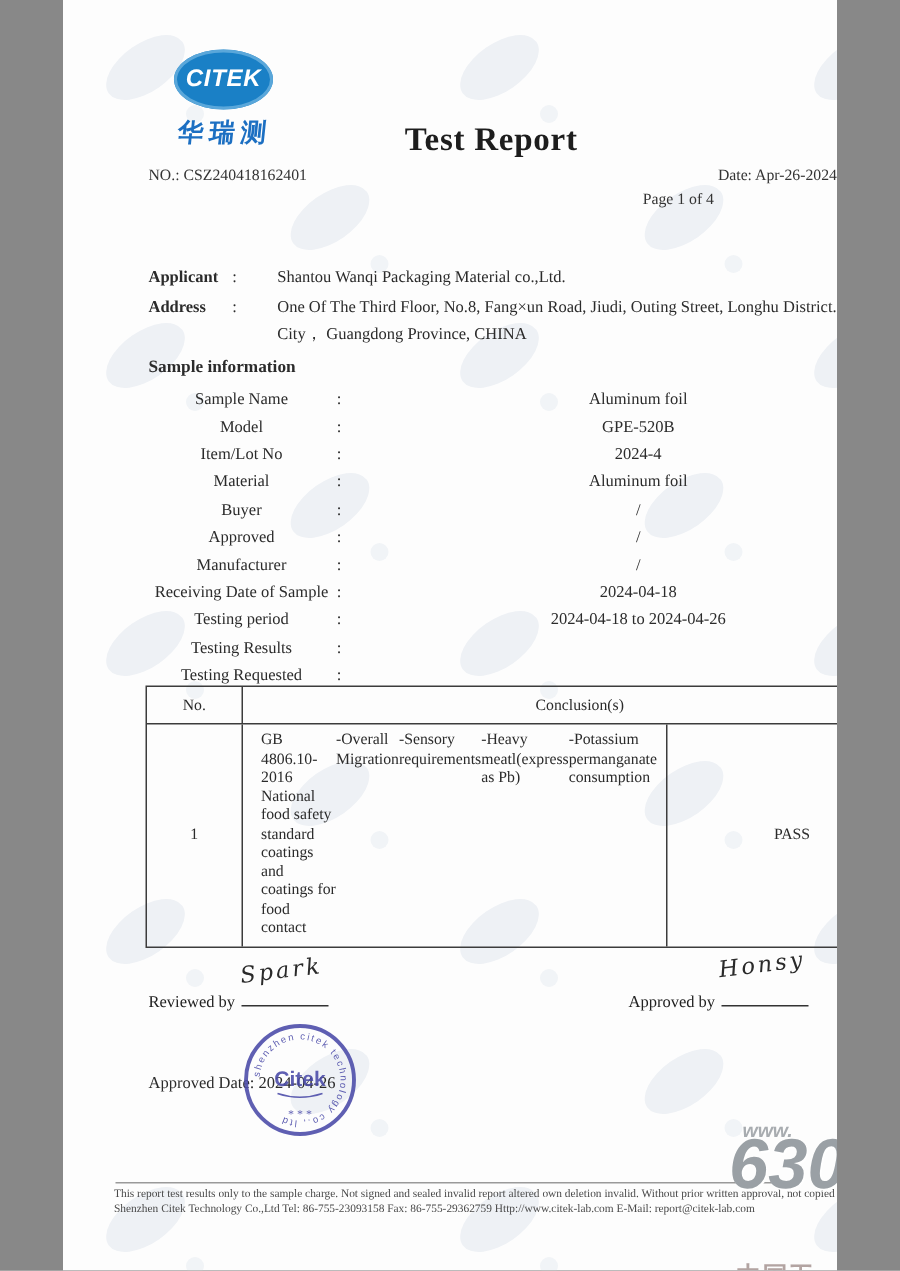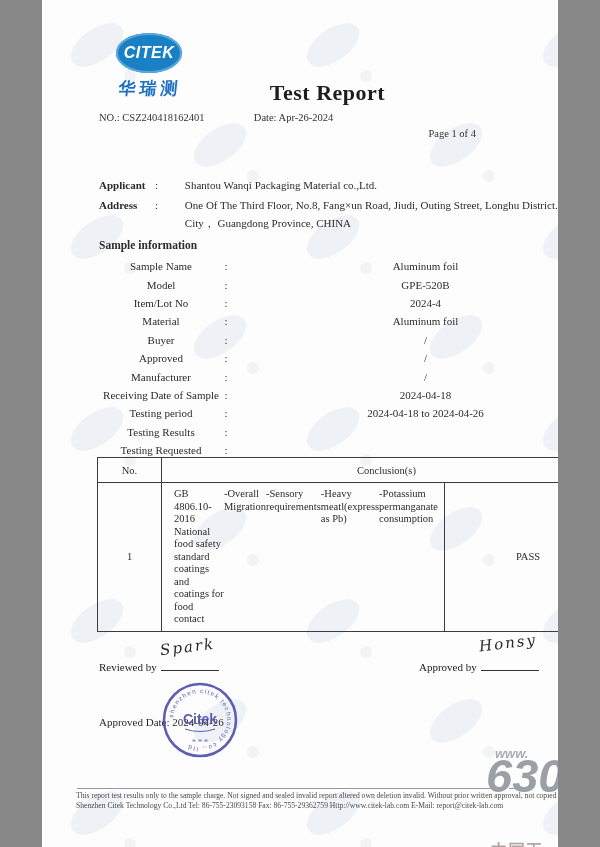--- a/index.html
+++ b/index.html
@@ -24,21 +24,21 @@
   .logo-cn{
     left:70px;top:77px;width:76px;text-align:center;color:#1c6fc2;
     font-size:17px;font-weight:bold;letter-spacing:4px;transform:skewX(-6deg);
   }
   .title{
     left:55px;right:0;top:80px;text-align:center;font-size:22px;font-weight:bold;
     letter-spacing:.5px;color:#1d1d1d;
   }
   .meta{top:112px;font-size:10.5px;color:#333;}
   .meta-no{left:57px;}
-  .meta-date{left:0;right:13px;text-align:center;}
+  .meta-date{left:0;right:0;text-align:right;}
   .meta-page{right:82px;margin-top:16px;}
   
   .kvrow{display:flex;font-size:11px;line-height:18px;}
   .kvrow .lbl{width:56px;font-weight:bold;}
   .kvrow .col{width:30px;text-align:left;}
   .kvrow .val{width:430px;}
   .applicant{left:57px;top:176px;width:515px;}
   .address{left:57px;top:196px;width:515px;}
   
   .sample-head{left:57px;top:239px;font-size:11.5px;font-weight:bold;}

